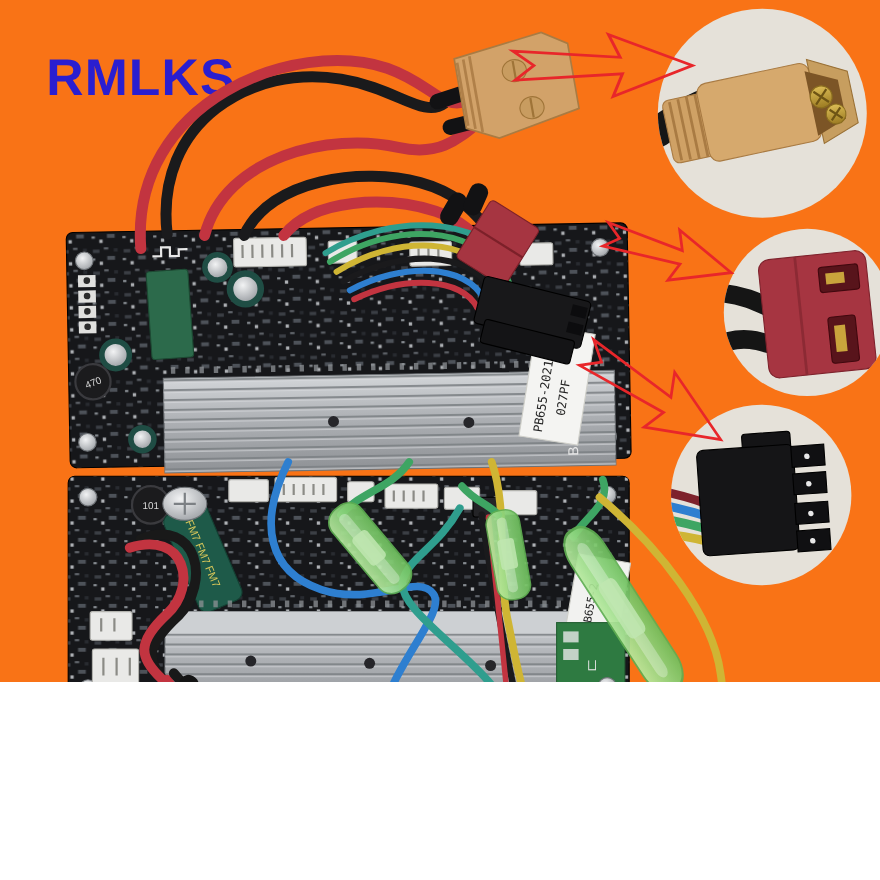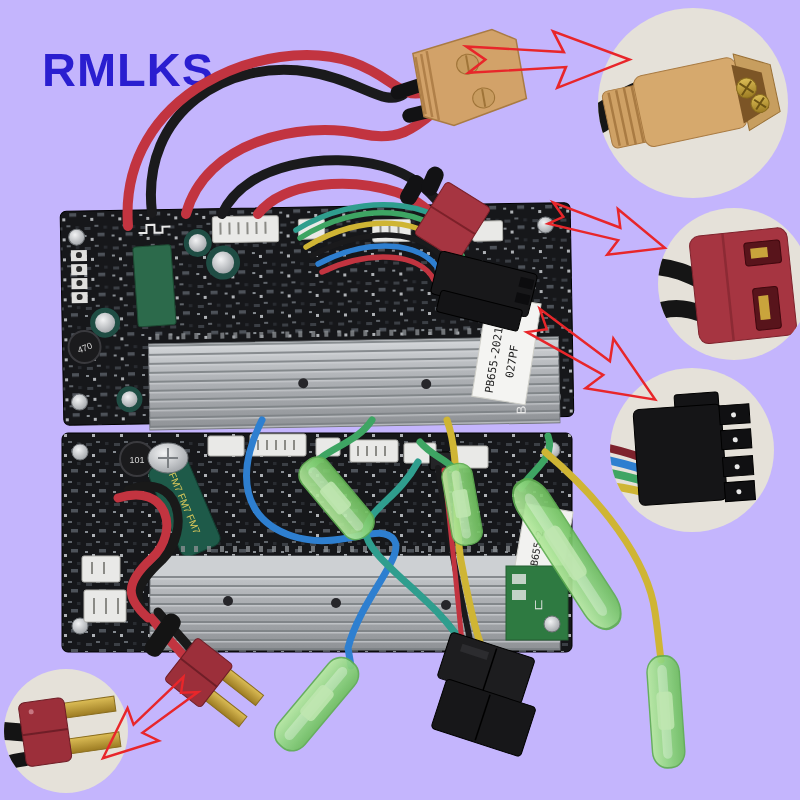--- a/index.html
+++ b/index.html
@@ -1,16 +1,16 @@
 <!DOCTYPE html>
 <html><head>
 <meta charset="utf-8">
 <style>
   html,body{margin:0;padding:0;background:#ffffff;}
-  #stage{position:relative;width:800px;height:800px;background:#c4b5fd;overflow:hidden;
+  #stage{position:relative;width:800px;height:620px;background:#f97316;overflow:hidden;
          font-family:"Liberation Sans", sans-serif;text-align:center;}
   svg{position:absolute;left:0;top:0;}
   text{font-family:"Liberation Sans", sans-serif;}
   .sticker-text{font-family:"DejaVu Sans Mono", monospace;}
 </style>
 </head>
 <body>
 
 <div id="stage">
 <svg width="800" height="800" viewBox="0 0 800 800">

